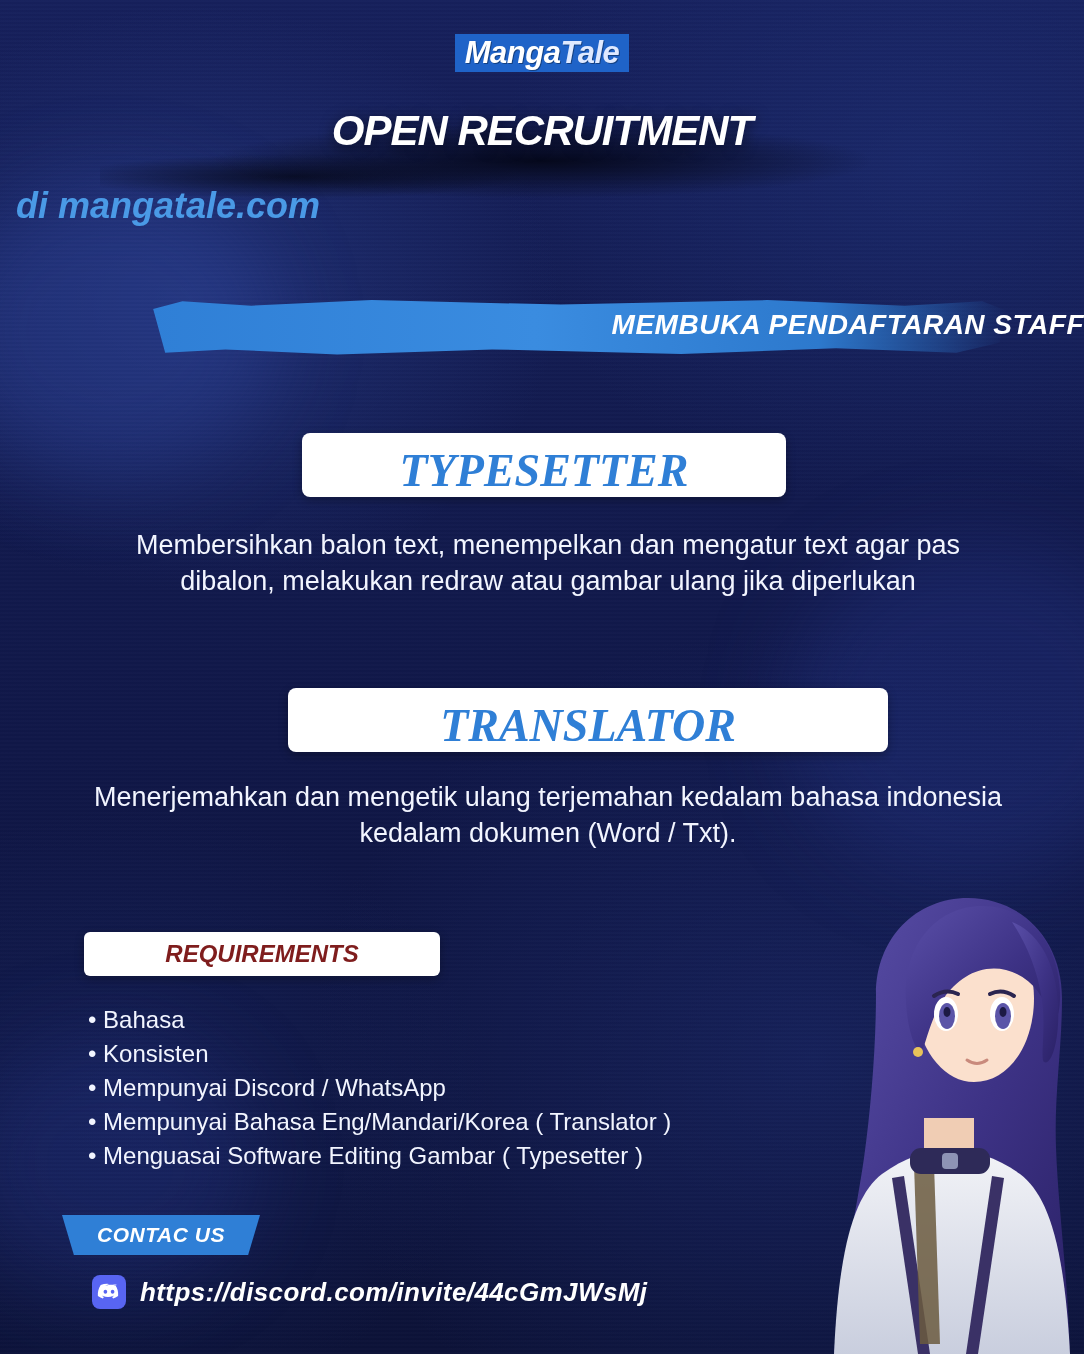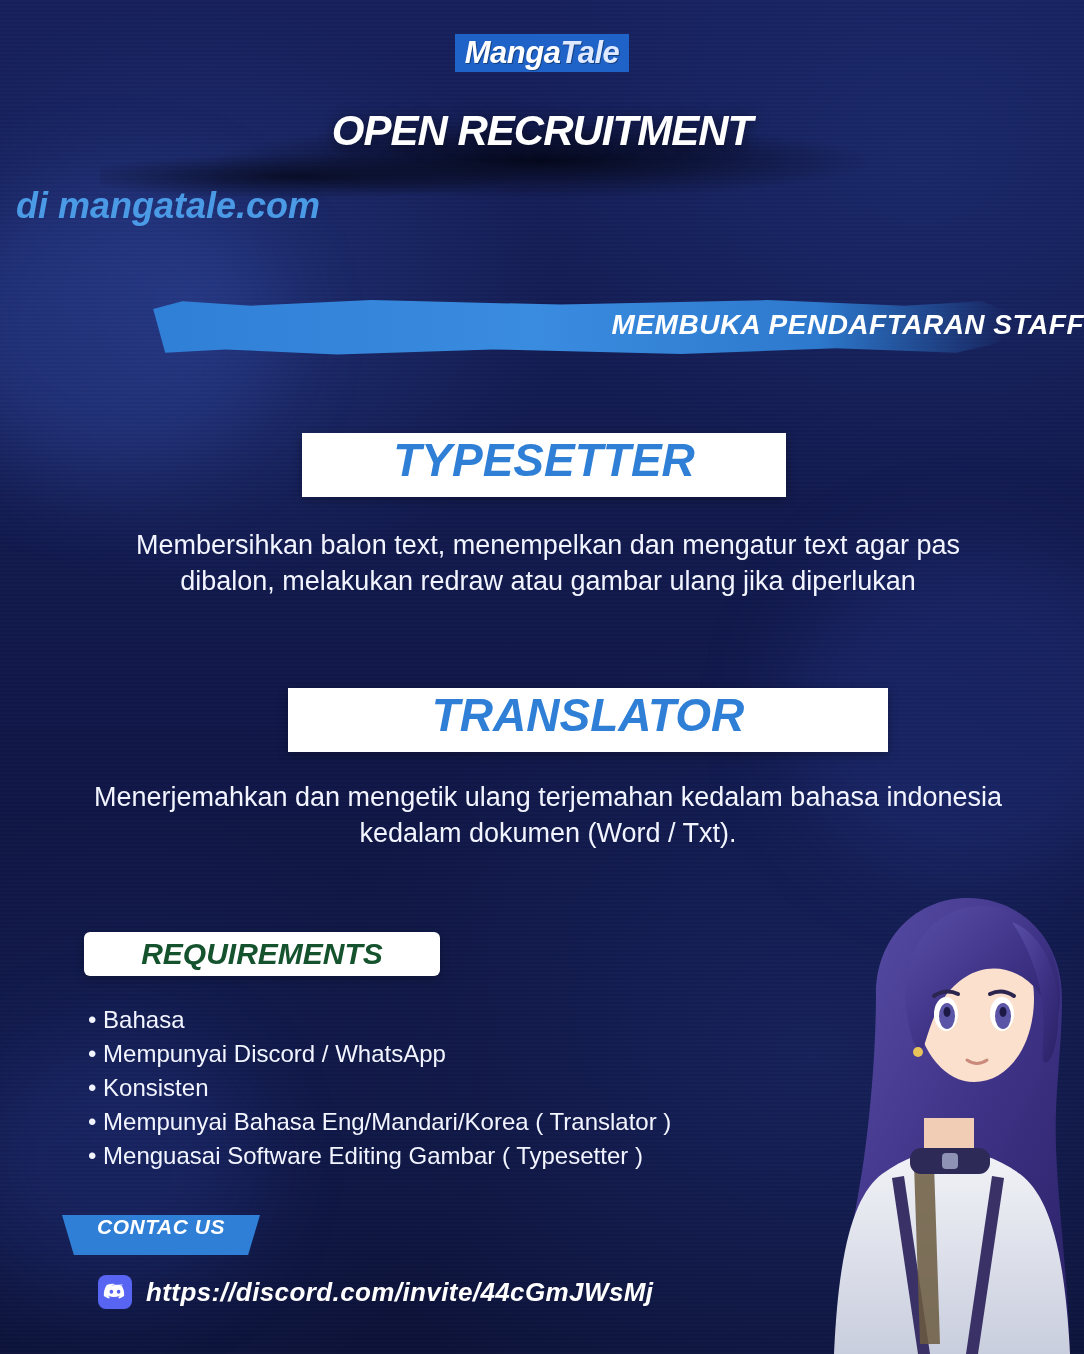--- a/index.html
+++ b/index.html
@@ -117,26 +117,27 @@
     font-style: italic;
     color: #ffffff;
     letter-spacing: 0.5px;
     z-index: 6;
   }
 
   
   .role-tag {
     position: absolute;
     background: #ffffff;
-    border-radius: 0;
+    border-radius: 8px;
     box-shadow: 0 3px 10px rgba(0,0,0,0.3);
     display: flex;
-    align-items: flex-start;
+    align-items: flex-end;
     justify-content: center;
     z-index: 5;
+    font-family: Liberation Serif, serif;
   }
   .role-tag span {
     font-size: 46px;
     font-weight: bold;
     font-style: italic;
     color: #2f7fd6;
     letter-spacing: 0px;
   }
   #role-typesetter { top: 433px; left: 302px; width: 484px; height: 64px; }
   #role-translator { top: 688px; left: 288px; width: 600px; height: 64px; }
@@ -160,24 +161,24 @@
     width: 356px; height: 44px;
     background: #ffffff;
     border-radius: 6px;
     display: flex;
     align-items: center;
     justify-content: center;
     z-index: 5;
     box-shadow: 0 3px 10px rgba(0,0,0,0.28);
   }
   .req-tag span {
-    font-size: 30px;
-    font-weight: bold;
-    font-style: italic;
-    color: #14532d;
+    font-size: 24px;
+    font-weight: bold;
+    font-style: italic;
+    color: #7f1d1d;
   }
   .req-list {
     position: absolute;
     top: 1003px; left: 88px;
     z-index: 5;
     list-style: none;
   }
   .req-list li {
     color: #f2f5ff;
     font-size: 24px;
@@ -187,34 +188,35 @@
     content: "• ";
   }
 
   
   .contact-tag {
     position: absolute;
     top: 1215px; left: 62px;
     width: 198px; height: 40px;
     background: #2f7fd6;
     display: flex;
+    align-items: center;
     justify-content: center;
     z-index: 5;
     clip-path: polygon(0 0, 100% 0, 94% 100%, 6% 100%);
   }
   .contact-tag span {
     font-size: 21px;
     font-weight: bold;
     font-style: italic;
     color: #ffffff;
     letter-spacing: 0.5px;
   }
   .discord-row {
     position: absolute;
-    top: 1275px; left: 62px;
+    top: 1275px; left: 56px;
     display: flex;
     align-items: center;
     gap: 14px;
     z-index: 5;
     padding-left: 36px;
   }
   .discord-icon {
     width: 34px; height: 34px;
     border-radius: 8px;
     background: #5865f2;
@@ -270,22 +272,22 @@
   <div class="role-tag" id="role-translator">
     <span>TRANSLATOR</span>
   </div>
   <div class="role-desc" id="desc-translator">Menerjemahkan dan mengetik ulang terjemahan kedalam bahasa indonesia kedalam dokumen (Word / Txt).</div>
 
   <div class="req-tag">
     <span>REQUIREMENTS</span>
   </div>
   <ul class="req-list">
     <li>Bahasa</li>
+    <li>Konsisten</li>
     <li>Mempunyai Discord / WhatsApp</li>
-    <li>Konsisten</li>
     <li>Mempunyai Bahasa Eng/Mandari/Korea ( Translator )</li>
     <li>Menguasai Software Editing Gambar ( Typesetter )</li>
   </ul>
 
   <div class="contact-tag">
     <span>CONTAC US</span>
   </div>
   <div class="discord-row">
     <span class="discord-icon">
       <svg width="24" height="18" viewBox="0 0 24 18" aria-hidden="true">

